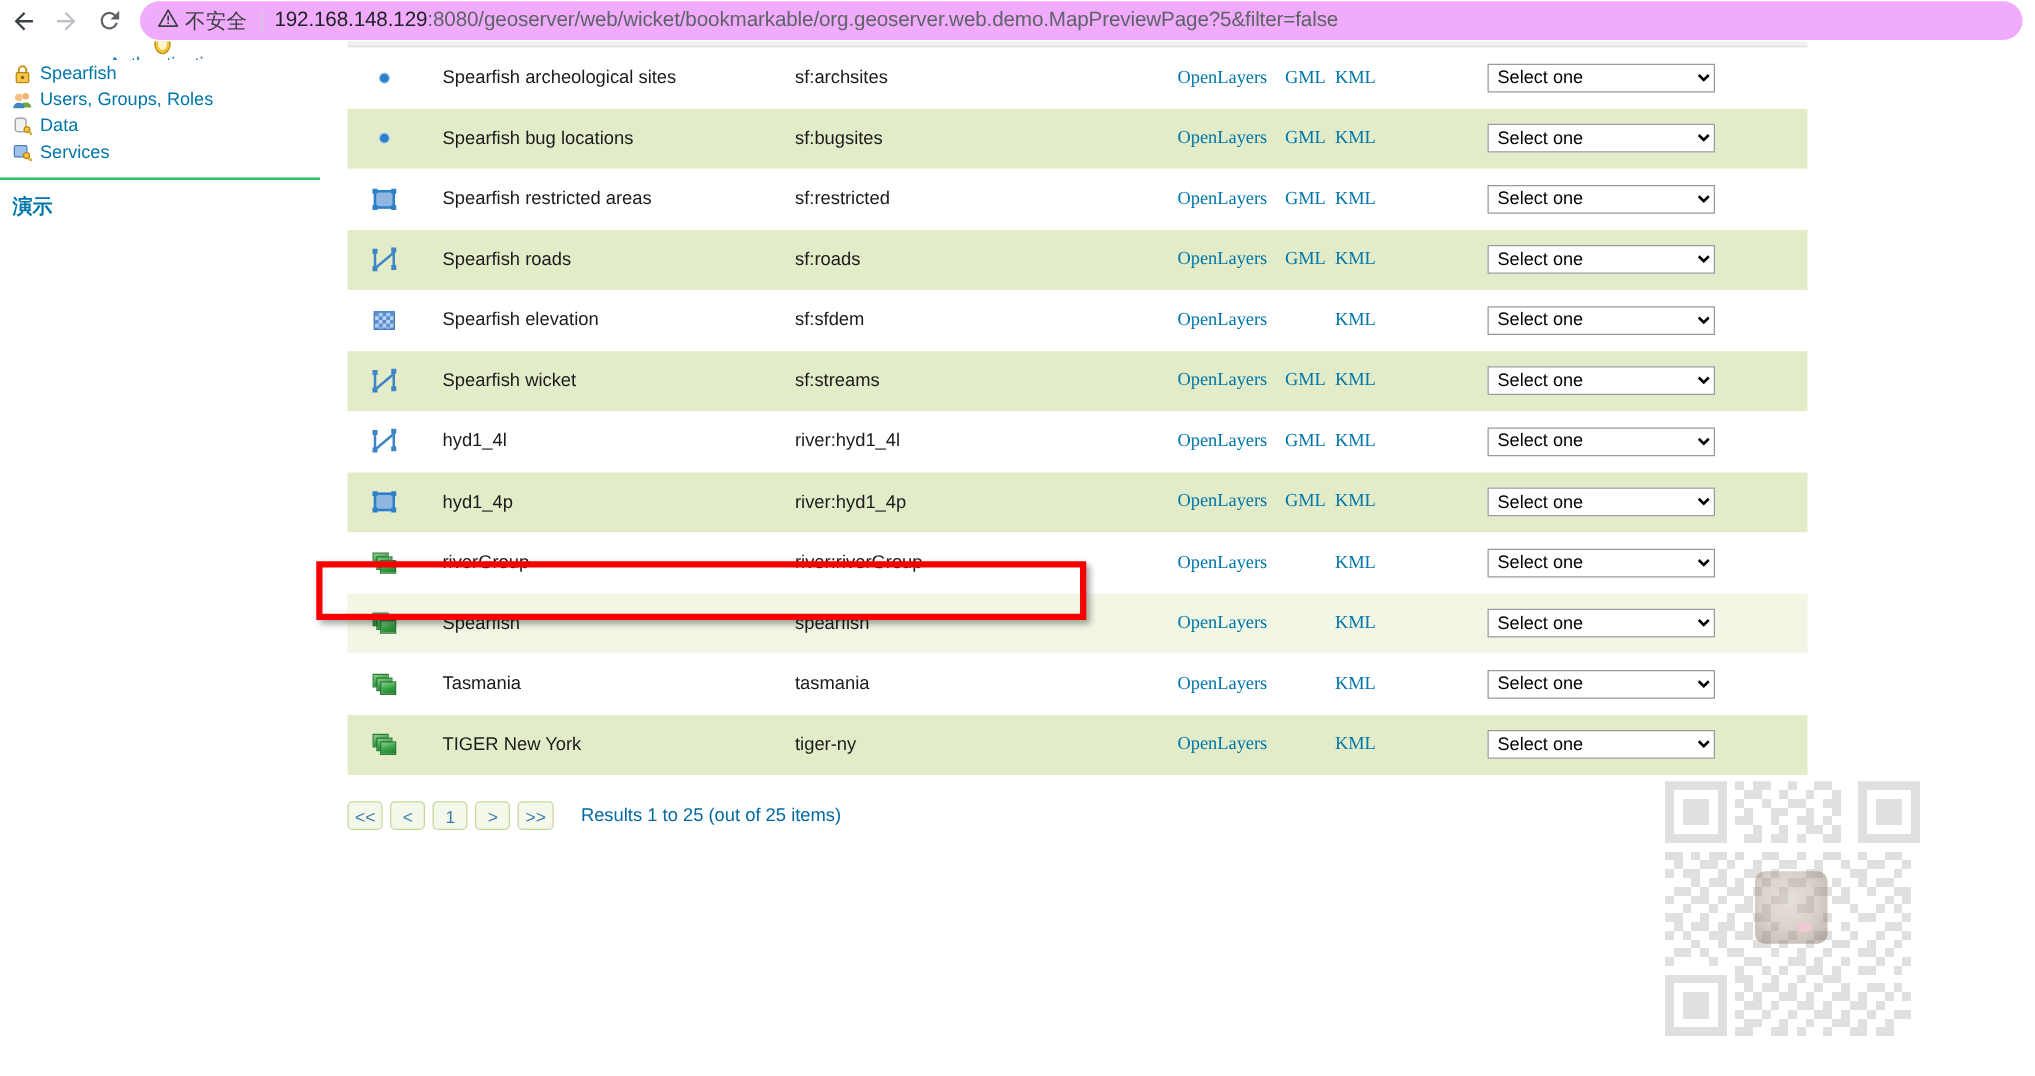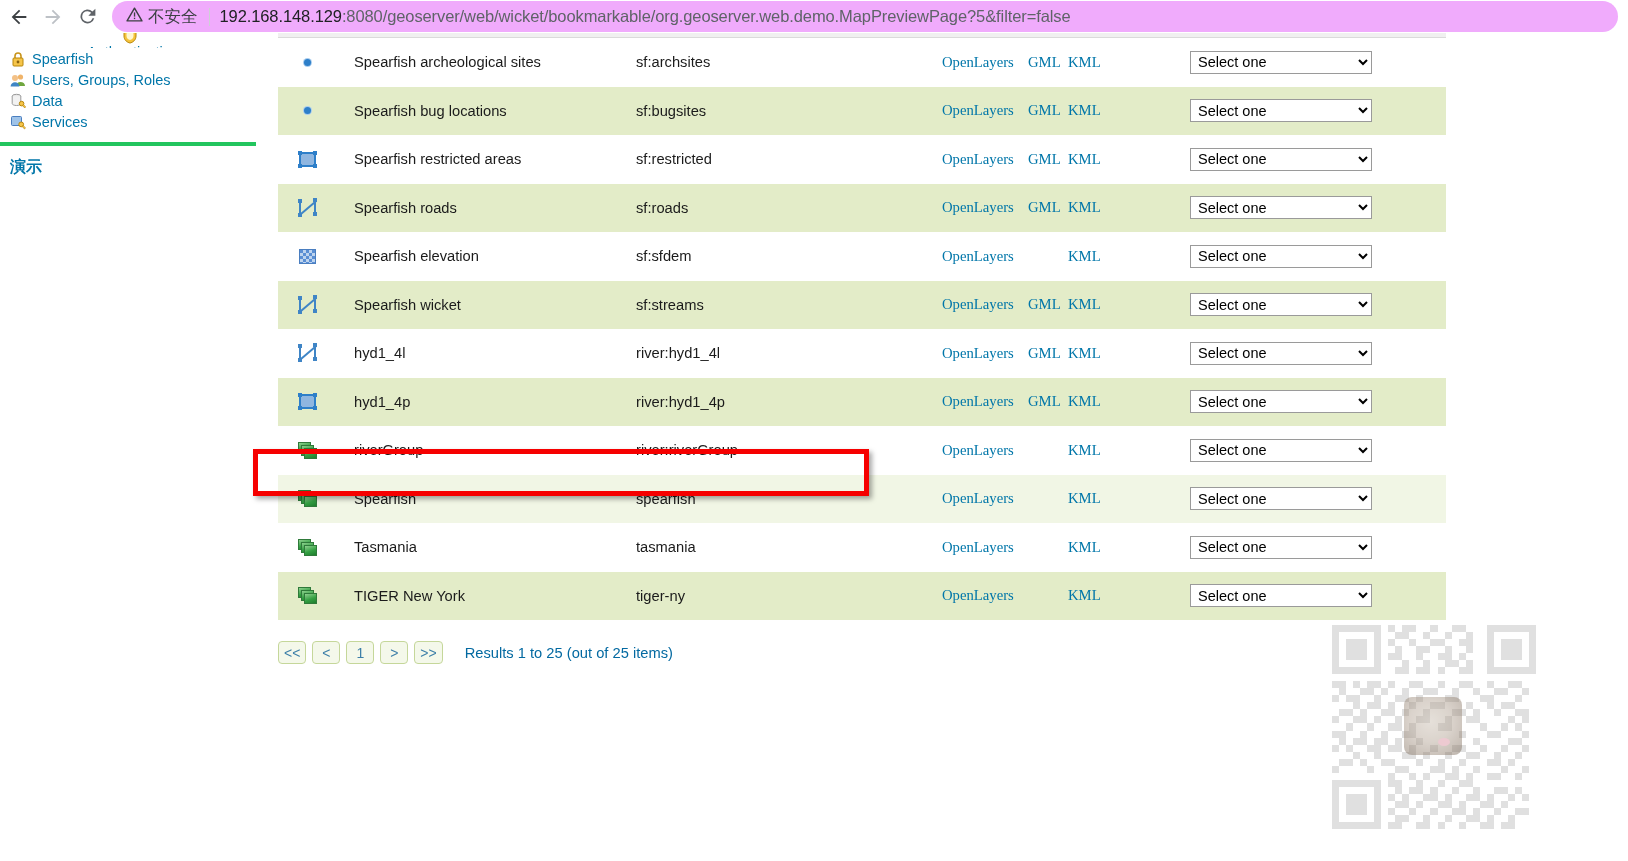--- a/index.html
+++ b/index.html
@@ -91,21 +91,21 @@
     font-size: 14.5px;
     font-family: "Liberation Sans", sans-serif;
     white-space: nowrap;
   }
   .side-link:first-child { overflow: hidden; height: 15px; flex-direction: column; }
   .side-link:first-child .lbl { position: relative; top: -5px; }
   .side-link:first-child .ico { position: relative; top: -5px; }
 
   .side-section {
     margin-top: 10px;
-    border-top: 4px solid #22c55e;
+    border-top: 2px solid #22c55e;
     padding-top: 11px;
     width: 256px;
   }
   .side-section .sec-title {
     font-size: 16px;
     font-weight: bold;
     color: #0076a9;
     padding-left: 10px;
     padding-bottom: 11px;
     font-family: "DejaVu Sans", sans-serif;

